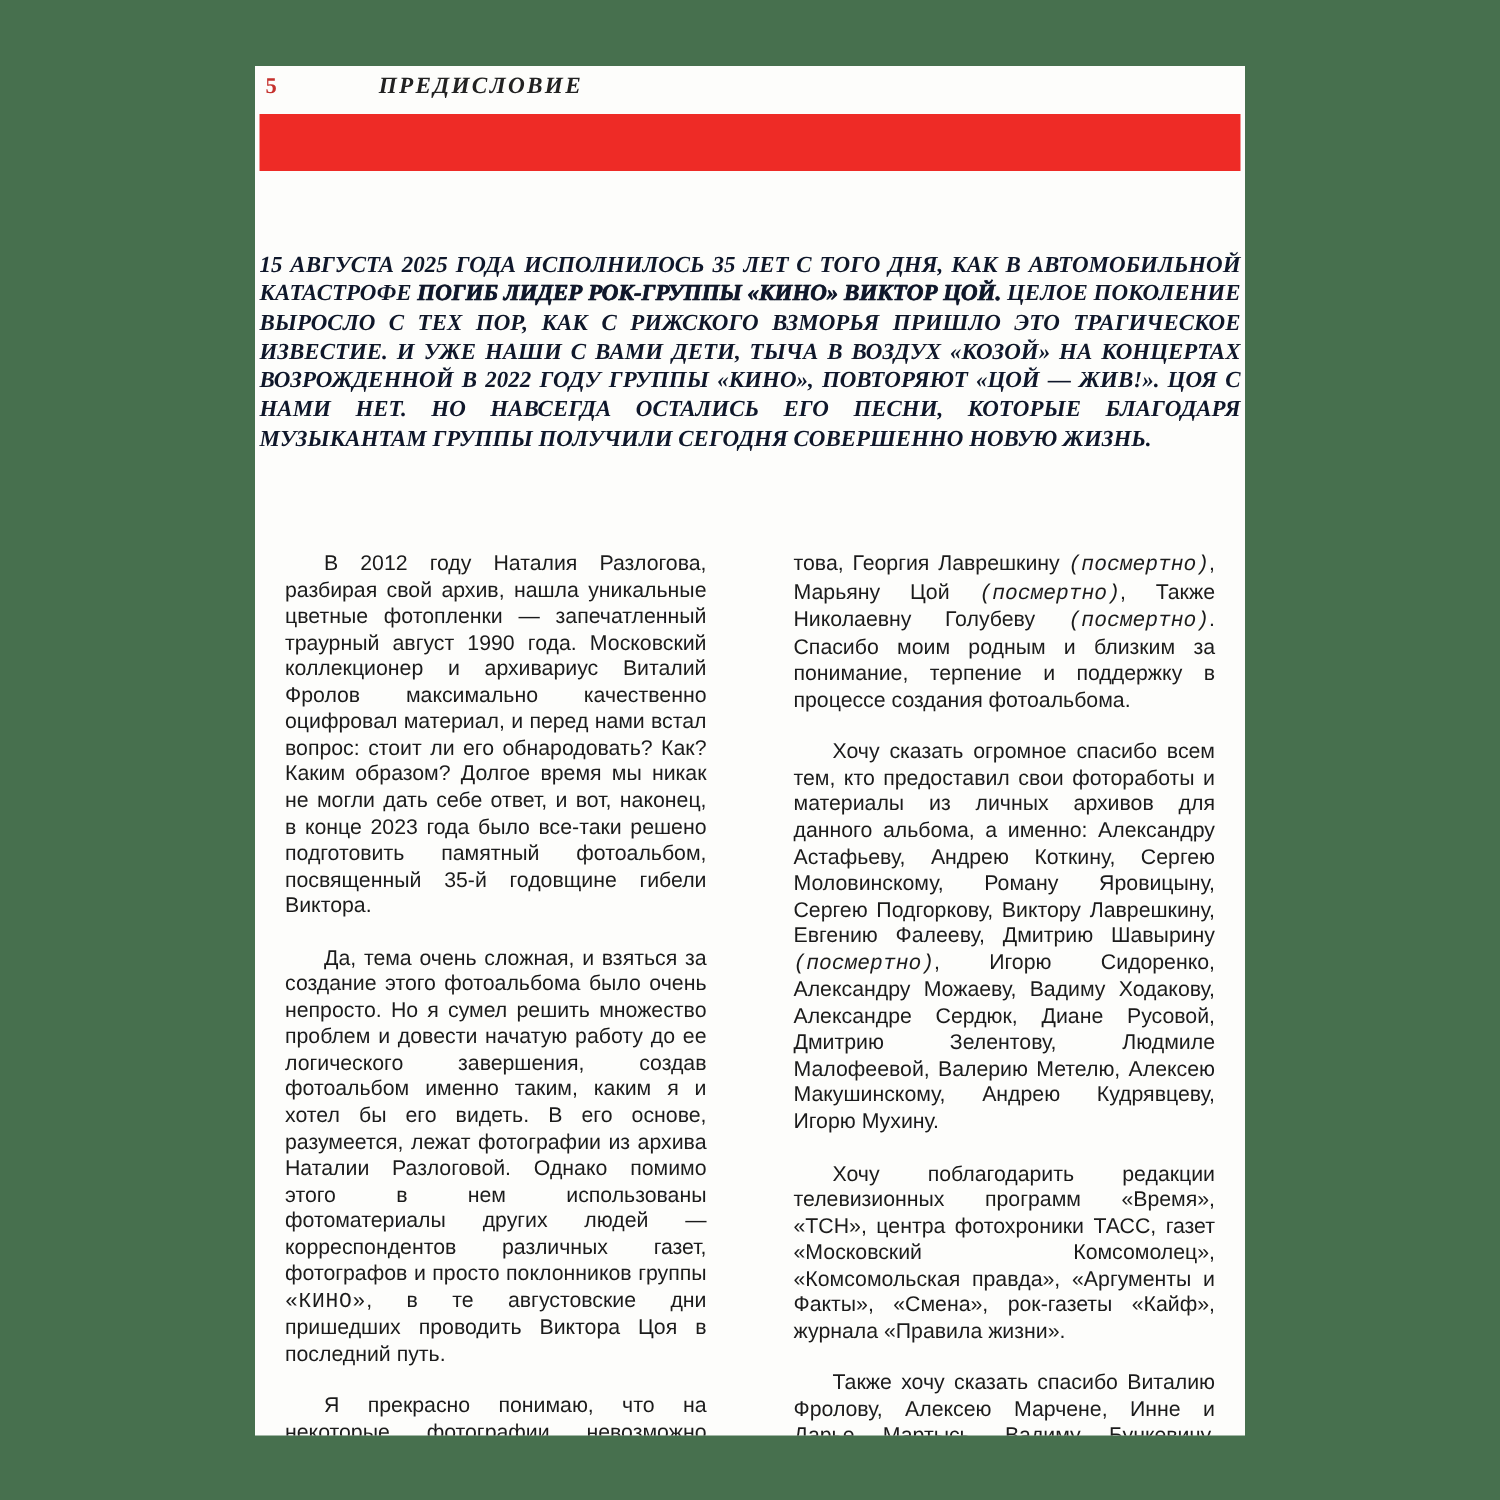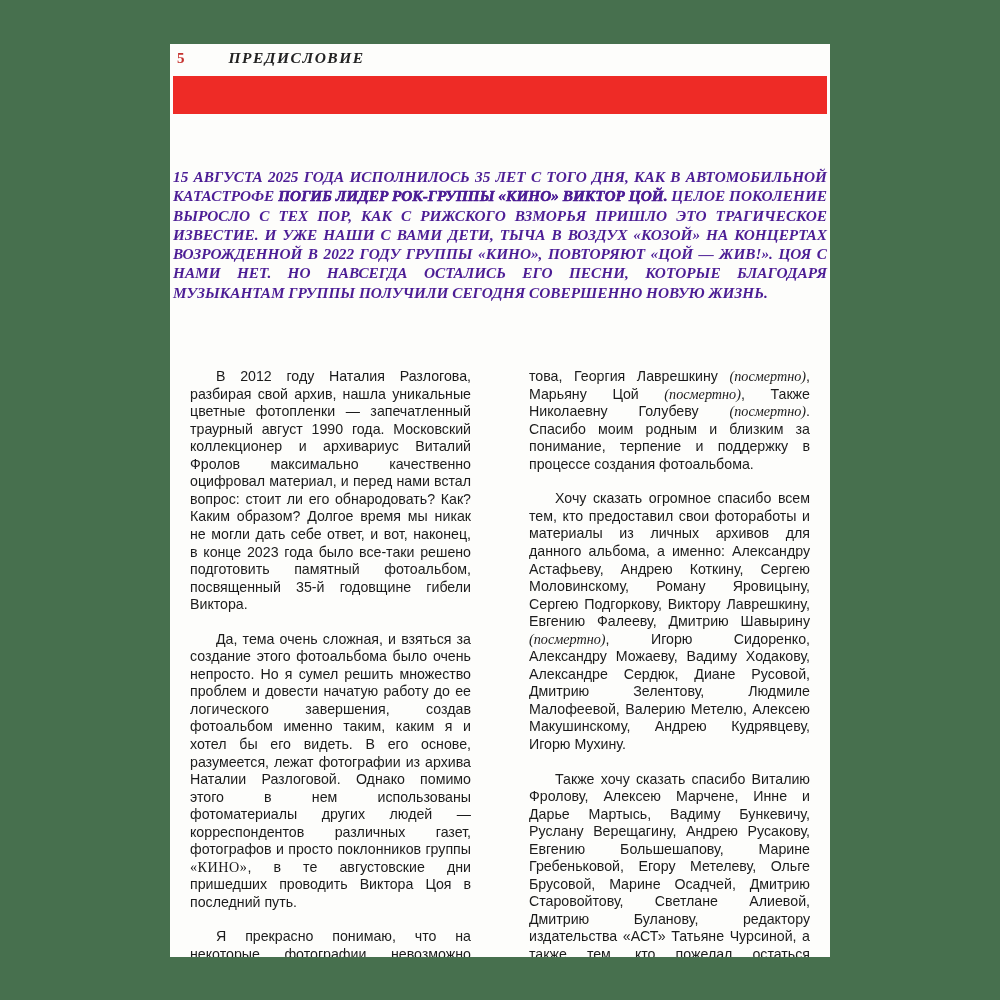--- a/index.html
+++ b/index.html
@@ -22,44 +22,44 @@
   .pagenum {
     color:#c5312d;
     font-family:"Liberation Serif", serif;
     font-weight:700; font-size:15px;
     margin-left:4px;
   }
   .title {
     font-family:"Liberation Serif", serif;
     font-style:italic; font-weight:700; font-size:15.5px;
     letter-spacing:1.5px; color:#222;
-    margin-left:44px;
+    margin-left:68px;
   }
   .redbar { height:38px; background:#ee2b26; margin-top:1px; }
   .intro {
     margin-top:53px;
     font-family:"Liberation Serif", serif;
     font-style:italic; font-weight:700;
     font-size:15.3px; line-height:19.3px;
-    text-align:justify; color:#4c1d95;
+    text-align:justify; color:#0f172a;
   }
   .intro p { margin:0; }
   .emphasis { font-weight:700; -webkit-text-stroke:0.4px; text-shadow:0 0 0.5px currentColor; }
   .columns { display:flex; gap:24px; margin-top:49px; }
   .col {
     flex:1; min-width:0;
     text-align:justify;
     font-size:14.2px; line-height:17.55px;
     color:#1b1b1b;
   }
   .col p { margin:17px; text-indent:26px; }
   .col p.cont { text-indent:0; }
   .col p.spaced { margin-top:13px; }
-  .serif { font-family:Liberation Serif, serif; letter-spacing:0.5px; }
-  .serif-italic { font-family:Liberation Serif, serif; font-style:italic; }
+  .serif { font-family:Liberation Mono, monospace; letter-spacing:0.5px; }
+  .serif-italic { font-family:Liberation Mono, monospace; font-style:italic; }
 </style>
 </head>
 <body style="background: rgb(71, 112, 78);">
 
 <div class="page">
   <div class="header">
     <span class="pagenum">5</span>
     <span class="title">ПРЕДИСЛОВИЕ</span>
   </div>
   <div class="redbar"></div>
@@ -68,16 +68,17 @@
     </div>
   <div class="columns">
     <div class="col">
         <p><span>В 2012 году Наталия Разлогова, разбирая свой архив, нашла уникальные цветные фотопленки — запечатленный траурный август 1990 года. Московский коллекционер и архивариус Виталий Фролов максимально качественно оцифровал материал, и перед нами встал вопрос: стоит ли его обнародовать? Как? Каким образом? Долгое время мы никак не могли дать себе ответ, и вот, наконец, в конце 2023 года было все-таки решено подготовить памятный фотоальбом, посвященный 35-й годовщине гибели Виктора.</span></p>
         <p><span>Да, тема очень сложная, и взяться за создание этого фотоальбома было очень непросто. Но я сумел решить множество проблем и довести начатую работу до ее логического завершения, создав фотоальбом именно таким, каким я и хотел бы его видеть. В его основе, разумеется, лежат фотографии из архива Наталии Разлоговой. Однако помимо этого в нем использованы фотоматериалы других людей — корреспондентов различных газет, фотографов и просто поклонников группы </span><span class="serif">«КИНО»</span><span>, в те августовские дни пришедших проводить Виктора Цоя в последний путь.</span></p>
         <p><span>Я прекрасно понимаю, что на некоторые фотографии невозможно смотреть без подступающего к горлу кома. И наверняка многие скажут, что не нужно было их публиковать. Однако это история, которая принадлежит всем нам. И нужно было показать ее тем, кто родился и вырос гораздо позже того, что запечатлели беспристрастные фотокамеры в таком далеком августе 1990 года. Всем тем, кому, без сомнения, повезло — повезло не видеть, не застать тех трагических событий.</span></p>
       </div>
     <div class="col">
         <p class="cont"><span>това, Георгия Лаврешкину </span><span class="serif-italic">(посмертно)</span><span>, Марьяну Цой </span><span class="serif-italic">(посмертно)</span><span>, Также Николаевну Голубеву </span><span class="serif-italic">(посмертно)</span><span>. Спасибо моим родным и близким за понимание, терпение и поддержку в процессе создания фотоальбома.</span></p>
         <p><span>Хочу сказать огромное спасибо всем тем, кто предоставил свои фотоработы и материалы из личных архивов для данного альбома, а именно: Александру Астафьеву, Андрею Коткину, Сергею Моловинскому, Роману Яровицыну, Сергею Подгоркову, Виктору Лаврешкину, Евгению Фалееву, Дмитрию Шавырину </span><span class="serif-italic">(посмертно)</span><span>, Игорю Сидоренко, Александру Можаеву, Вадиму Ходакову, Александре Сердюк, Диане Русовой, Дмитрию Зелентову, Людмиле Малофеевой, Валерию Метелю, Алексею Макушинскому, Андрею Кудрявцеву, Игорю Мухину.</span></p>
+        <p class="spaced"><span>Хочу поблагодарить редакции телевизионных программ «Время», «ТСН», центра фотохроники ТАСС, газет «Московский Комсомолец», «Комсомольская правда», «Аргументы и Факты», «Смена», рок-газеты «Кайф», журнала «Правила жизни».</span></p>
         <p class="spaced"><span>Также хочу сказать спасибо Виталию Фролову, Алексею Марчене, Инне и Дарье Мартысь, Вадиму Бункевичу, Руслану Верещагину, Андрею Русакову, Евгению Большешапову, Марине Гребеньковой, Егору Метелеву, Ольге Брусовой, Марине Осадчей, Дмитрию Старовойтову, Светлане Алиевой, Дмитрию Буланову, редактору издательства «АСТ» Татьяне Чурсиной, а также тем, кто пожелал остаться неназванным.</span></p>
       </div>
   </div>
 </div>
 
 </body></html>

